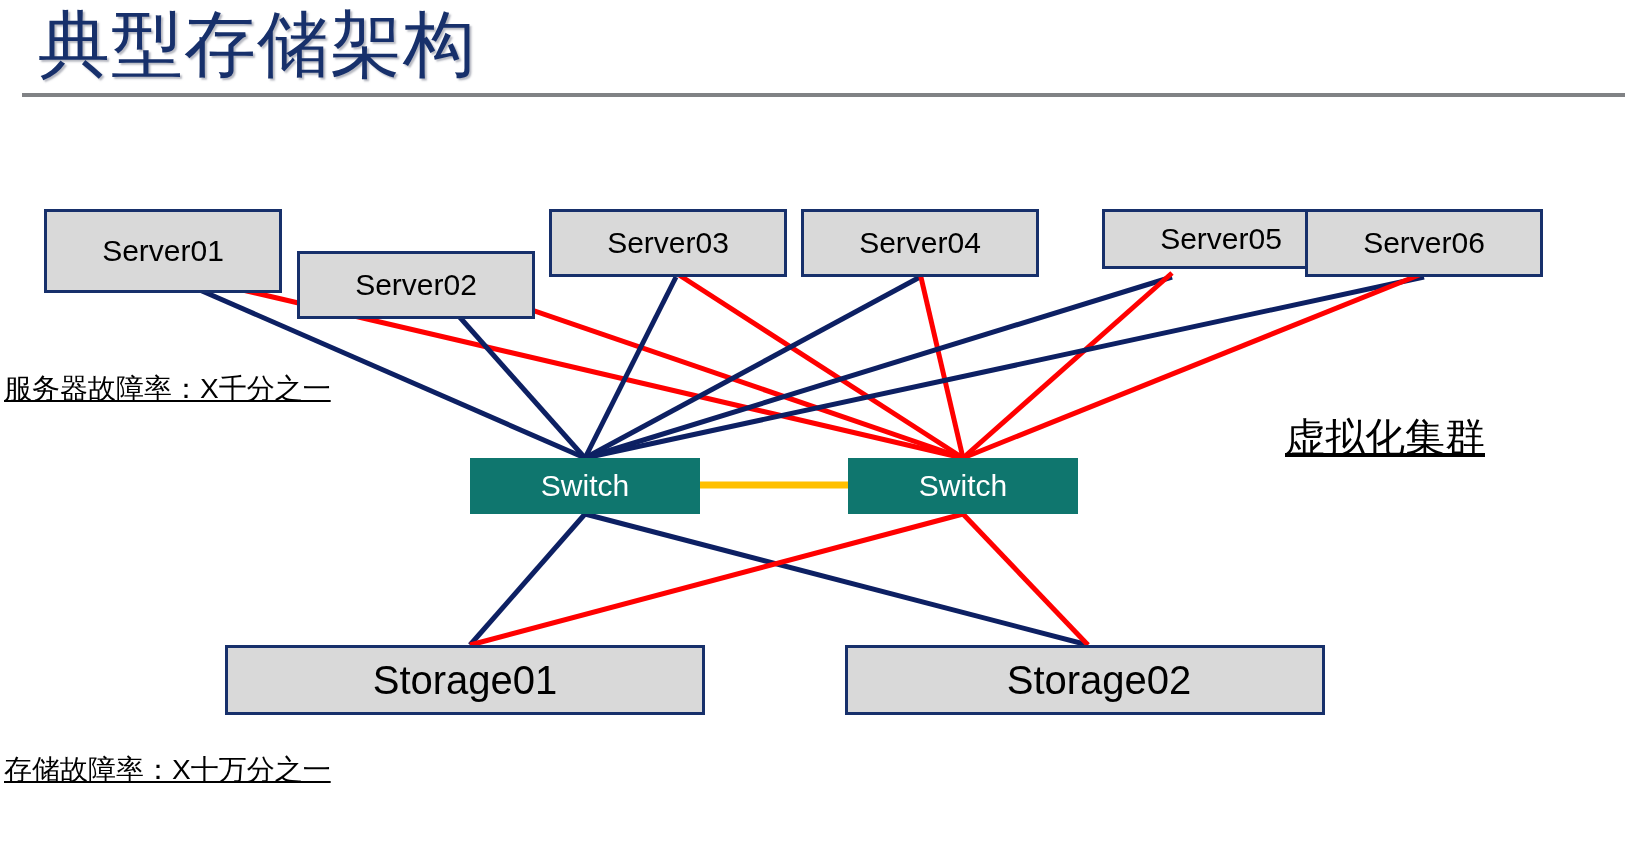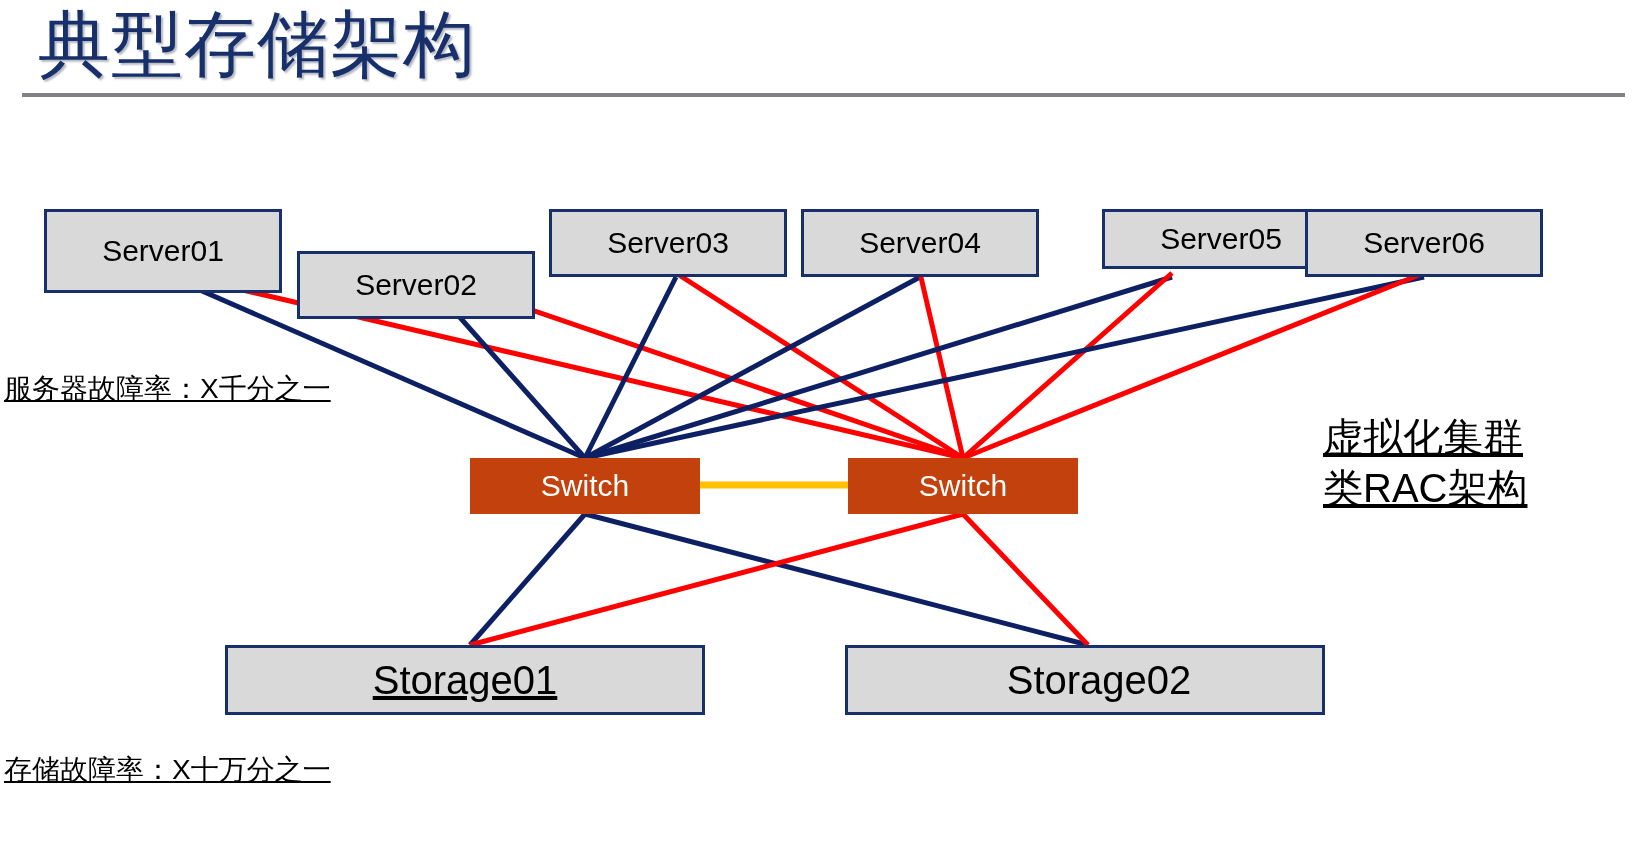--- a/index.html
+++ b/index.html
@@ -69,21 +69,21 @@
     border: 3px solid #17306b;
     color: #000000;
   }
   .node-server {
     font-size: 30px;
   }
   .node-storage {
     font-size: 40px;
   }
   .node-switch {
-    background: #c2410c;
+    background: #0f766e;
     border: none;
     color: #ffffff;
     font-size: 30px;
   }
   .node-label {
     display: block;
     white-space: nowrap;
   }
 
   
@@ -96,21 +96,21 @@
   }
   #annot-server-failure,
   #annot-storage-failure {
     font-size: 28px;
   }
   #annot-cluster {
     font-size: 40px;
     line-height: 51px;
     text-align: left;
   }
-  #annot-cluster .annot-line { display: block; margin-left: 38px; }
+  #annot-cluster .annot-line { display: block; }
 </style>
 </head>
 <body>
 
 <div id="page">
 
   <div id="slide-title">典型存储架构</div>
 
   <div id="title-rule"></div>
 
@@ -158,32 +158,31 @@
         </div>
         <div class="node node-server" style="left: 1305px; top: 209px; width: 238px; height: 68px;">
           <span class="node-label">Server06</span>
         </div>
         <div class="node node-switch" style="left: 470px; top: 458px; width: 230px; height: 56px;">
           <span class="node-label">Switch</span>
         </div>
         <div class="node node-switch" style="left: 848px; top: 458px; width: 230px; height: 56px;">
           <span class="node-label">Switch</span>
         </div>
-        <div class="node node-storage" style="left: 225px; top: 645px; width: 480px; height: 70px; text-decoration: underline;">
+        <div class="node node-storage" style="left: 225px; top: 645px; width: 480px; height: 70px;">
           <span class="node-label">Storage01</span>
         </div>
         <div class="node node-storage" style="left: 845px; top: 645px; width: 480px; height: 70px; padding-left: 28px;">
           <span class="node-label">Storage02</span>
         </div>
       </div>
 
   </div>
 
   <div class="annotation" id="annot-server-failure" style="left:4px; top:370px;">服务器故障率：X千分之一</div>
 
   <div class="annotation" id="annot-storage-failure" style="left:4px; top:751px;">存储故障率：X十万分之一</div>
 
   <div class="annotation" id="annot-cluster" style="left:1285px; top:412px;">
       <span class="annot-line">虚拟化集群</span>
-      <span class="annot-line">类RAC架构</span>
     </div>
 
 </div>
 
 </body></html>

